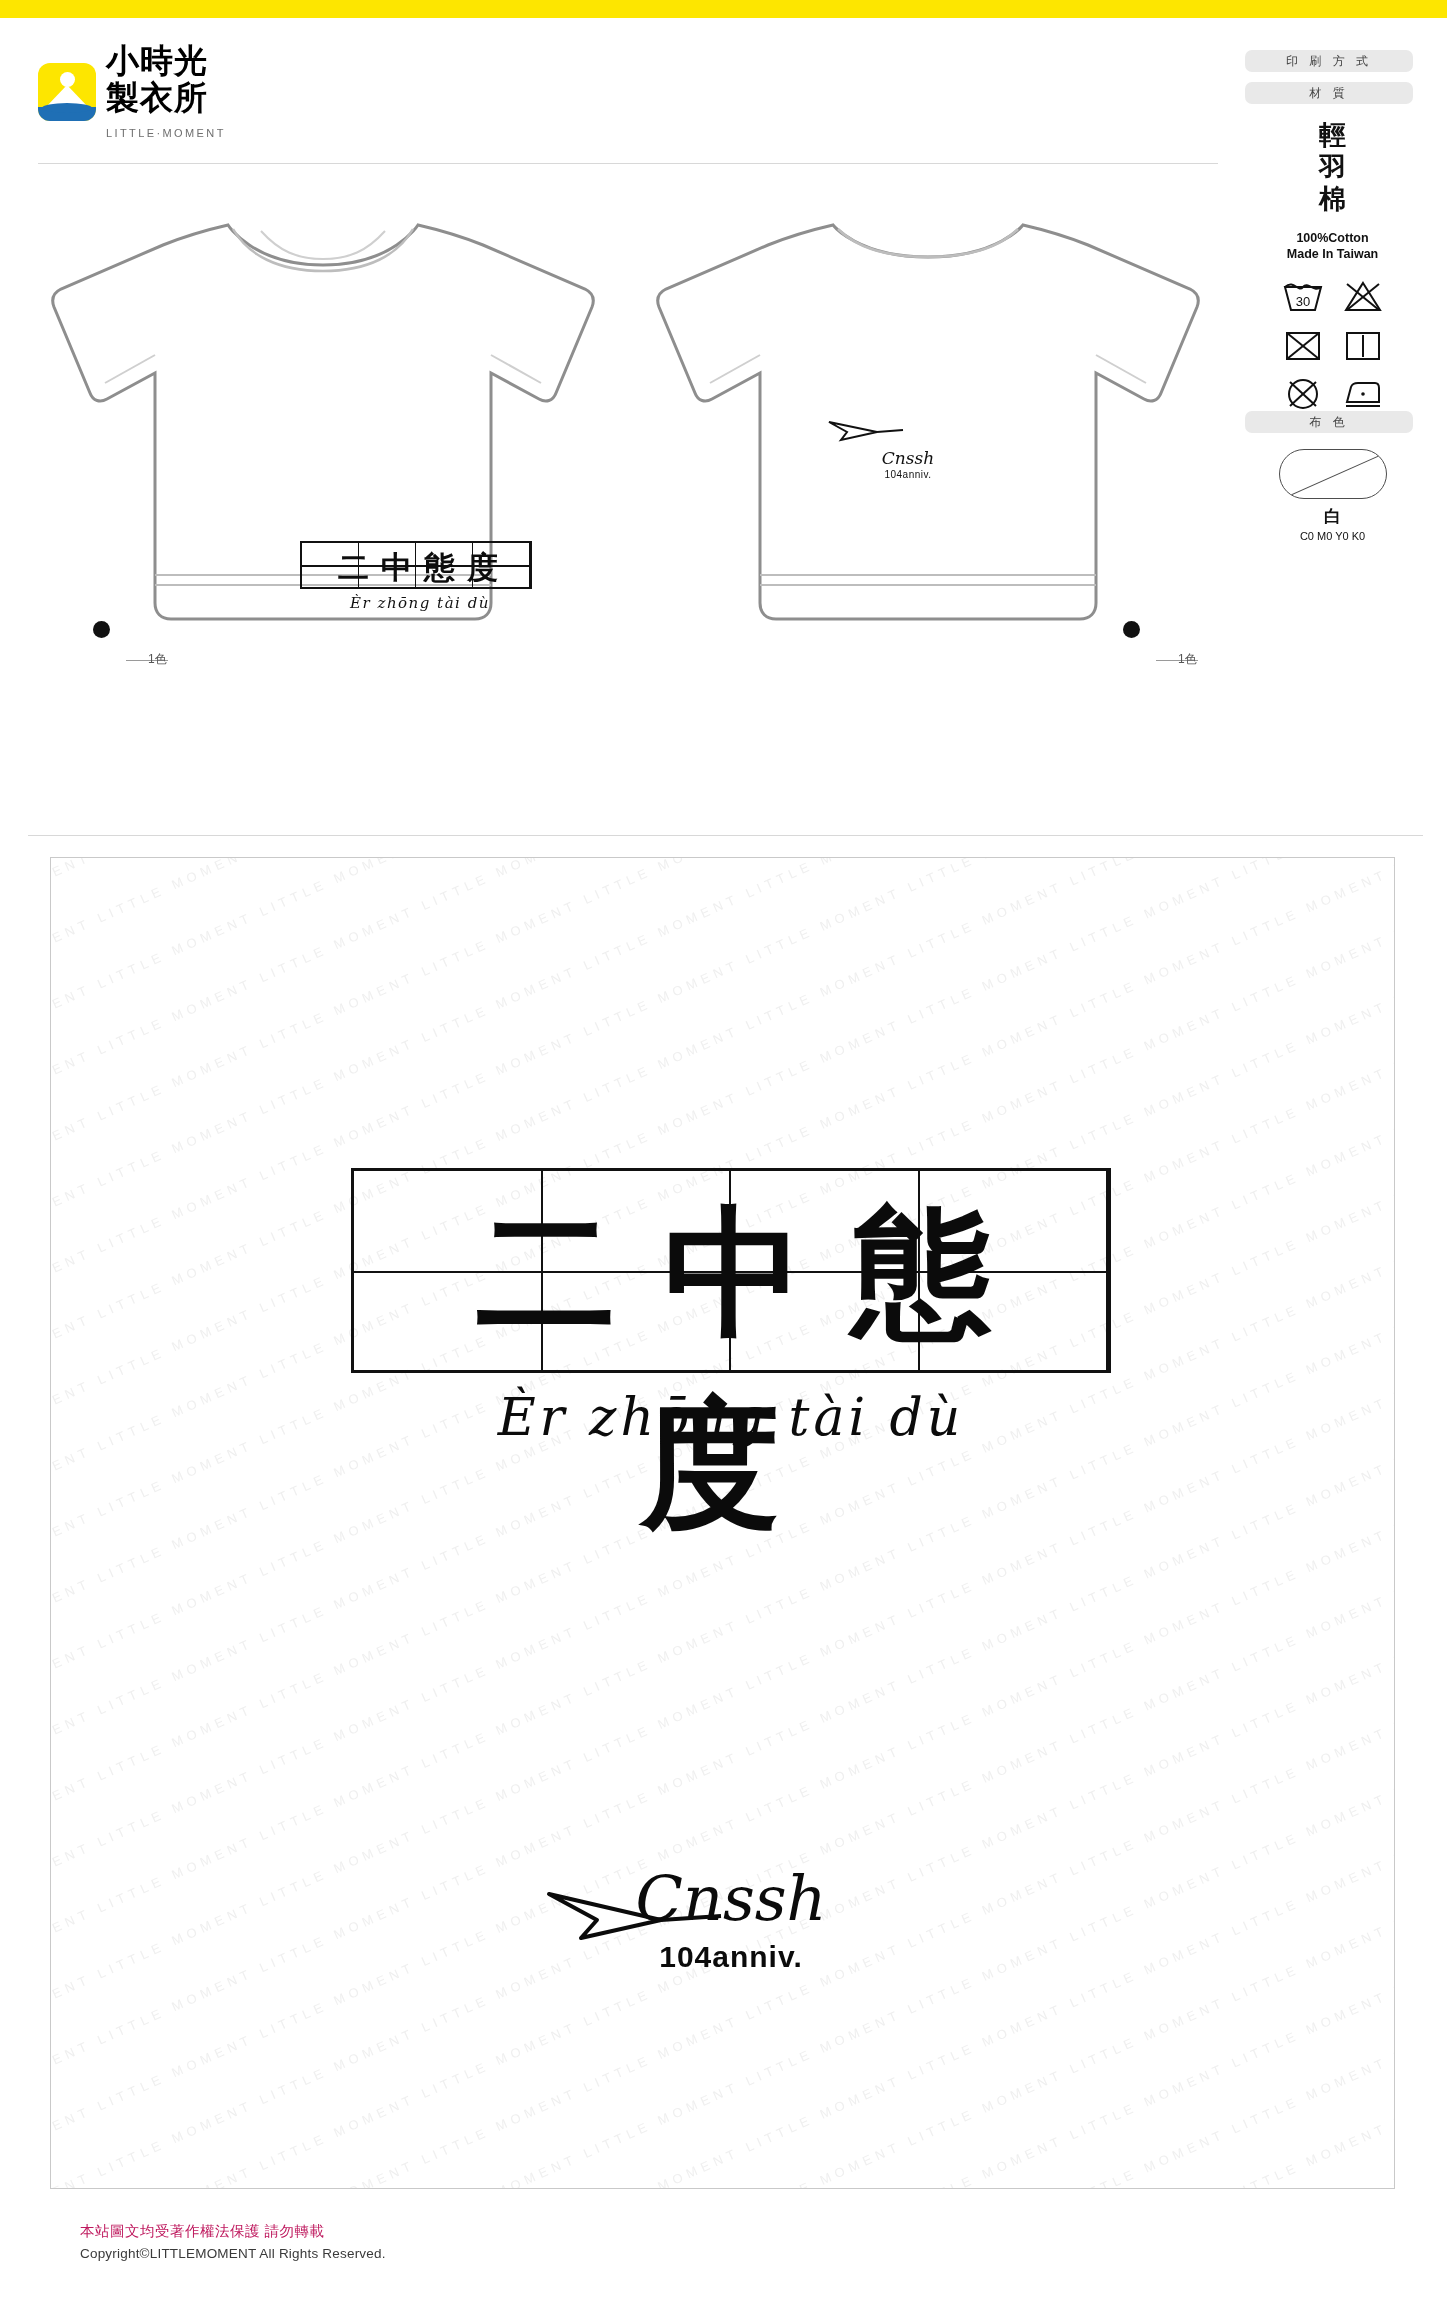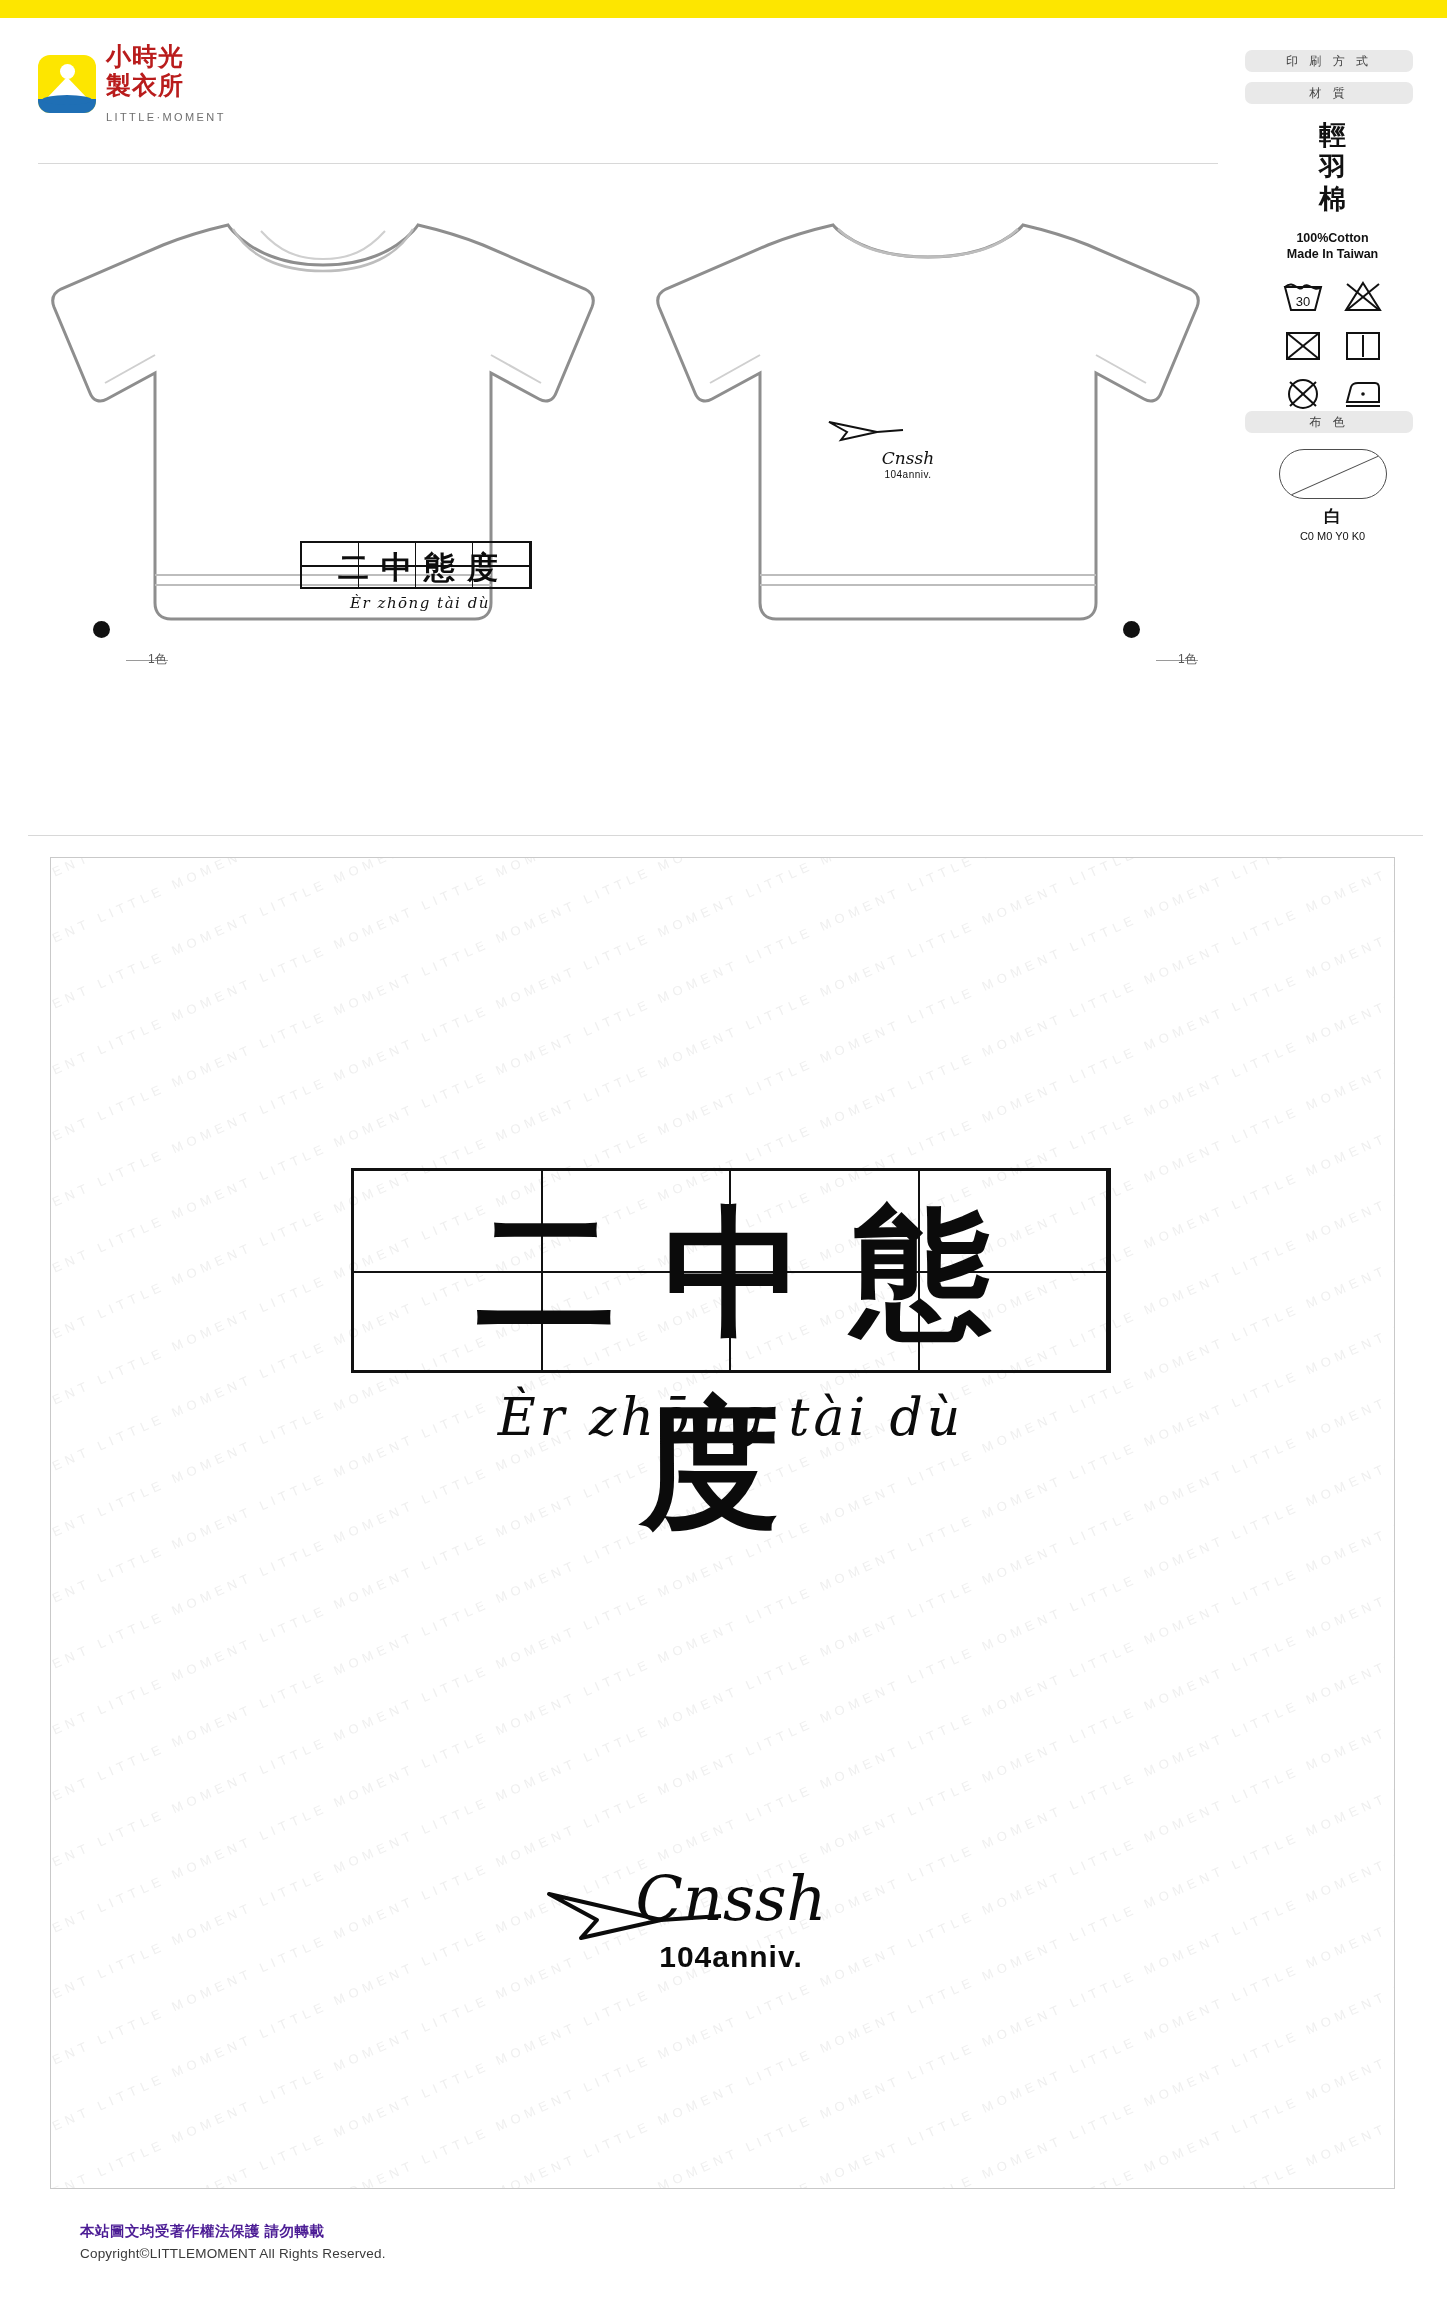--- a/index.html
+++ b/index.html
@@ -73,24 +73,24 @@
   .logo-mark .wave:before {
     content: "";
     position: absolute;
     left: 4px; top: -4px;
     width: 50px; height: 10px;
     border-radius: 50%;
     background: #1f6fb5;
   }
   .logo-text { line-height: 1; }
   .logo-cn1, .logo-cn2 {
-    font-size: 25px;
+    font-size: 33px;
     font-weight: 700;
     letter-spacing: 1px;
-    color: #b91c1c;
+    color: #000000;
     display: block;
   }
   .logo-cn2 { margin-top: 4px; }
   .logo-en {
     display: block;
     margin-top: 14px;
     font-size: 11px;
     letter-spacing: 2.4px;
     color: #6e6e6e;
   }
@@ -414,22 +414,22 @@
   }
 
   
   .footer {
     position: absolute;
     left: 80px; top: 2222px;
     width: 900px;
   }
   .footer-line1 {
     font-size: 14.5px;
-    font-weight: 700;
-    color: #4c1d95;
+    font-weight: 400;
+    color: #be185d;
     letter-spacing: .5px;
   }
   .footer-line2 {
     margin-top: 5px;
     font-size: 13.5px;
     color: #3a3a3a;
     letter-spacing: .2px;
   }
 </style>
 </head>

